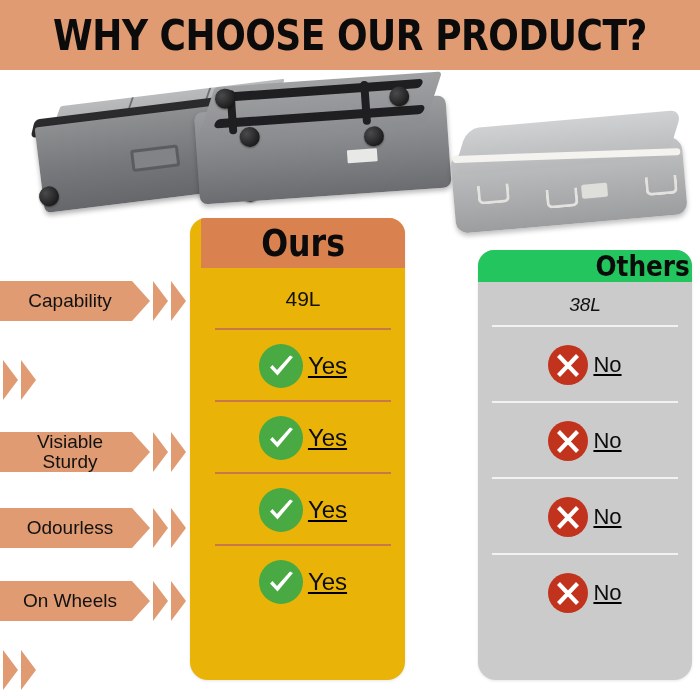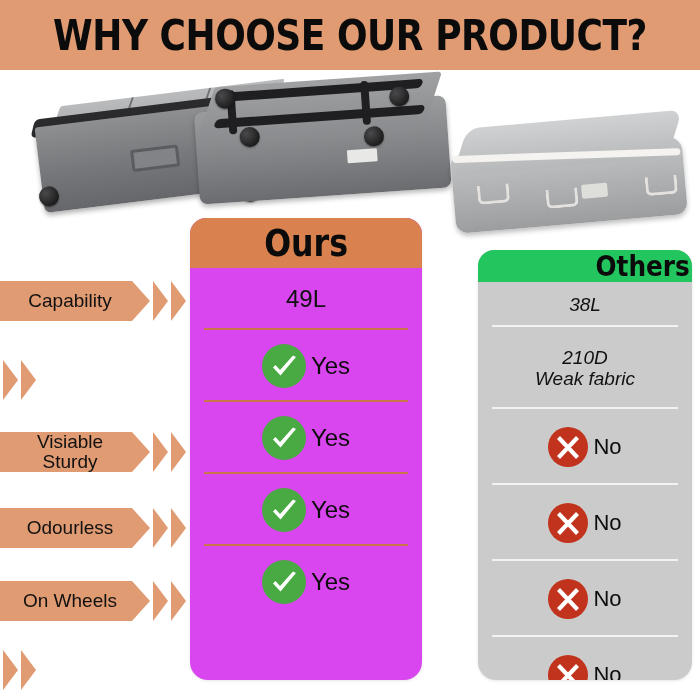--- a/index.html
+++ b/index.html
@@ -211,25 +211,26 @@
     margin-left: 3px;
     border-top: 20px solid transparent;
     border-bottom: 20px solid transparent;
     border-left: 15px solid #E09B72;
   }
 
   
   #ours-panel {
     position: absolute;
     left: 190px; top: 218px;
-    width: 232px; height: 462px;
-    background: #d946ef;
+    width: 204px; height: 462px;
+    background: #eab308;
     border-radius: 16px 16px 18px 18px;
     overflow: hidden;
     box-shadow: 0 1px 3px rgba(0,0,0,.10);
+    padding-left: 11px;
   }
   #ours-header {
     height: 50px;
     background: #D9824F;
     display: flex;
     align-items: center;
     justify-content: center;
   }
   #ours-header .title {
     font-family: "Liberation Sans Narrow", "DejaVu Sans Condensed", "Liberation Sans", sans-serif;
@@ -264,21 +265,21 @@
   }
 
   .cell {
     position: relative;
     display: flex;
     align-items: center;
     justify-content: center;
     box-sizing: border-box;
   }
   .cell-text {
-    font-size: 24px;
+    font-size: 21px;
     color: #111;
     text-align: center;
     line-height: 1.12;
     white-space: pre-line;
   }
   #ours-panel .cell-text.big { font-size: 23px; }
   #others-panel .cell-text { font-size: 19px; font-style: italic; }
 
   .divider-o {
     position: absolute;
@@ -292,20 +293,21 @@
     height: 2px;
     background: #f2f2f2;
   }
 
   
   .verdict {
     display: flex;
     align-items: center;
     justify-content: center;
     gap: 5px;
+    text-decoration: underline;
   }
   .icon-circle {
     position: relative;
     border-radius: 50%;
     flex: none;
   }
   .yes-circle {
     width: 44px; height: 44px;
     background: #49A942;
   }
@@ -472,25 +474,20 @@
 <div id="others-panel">
   <div id="others-header">
     <span class="title">Others</span>
   </div>
 
   <div class="cell" style="height:45px">
     <span class="cell-text">38L</span>
     <span class="divider-g"></span>
   </div>
 
-  <div class="cell" style="height:82px">
-    <span class="cell-text">210D
-Weak fabric</span>
-    <span class="divider-g"></span>
-  </div>
 
   <div class="cell" style="height:76px">
     <span class="verdict">
       <span class="icon-circle no-circle">
         <svg width="40" height="40" viewBox="0 0 40 40">
           <path d="M12 9 L31 29 L28 32 L9 12 Z" fill="#ffffff"></path>
           <path d="M28 9 L31 12 L12 32 L9 29 Z" fill="#ffffff"></path>
         </svg>
       </span>
       <span class="verdict-word">No</span>

